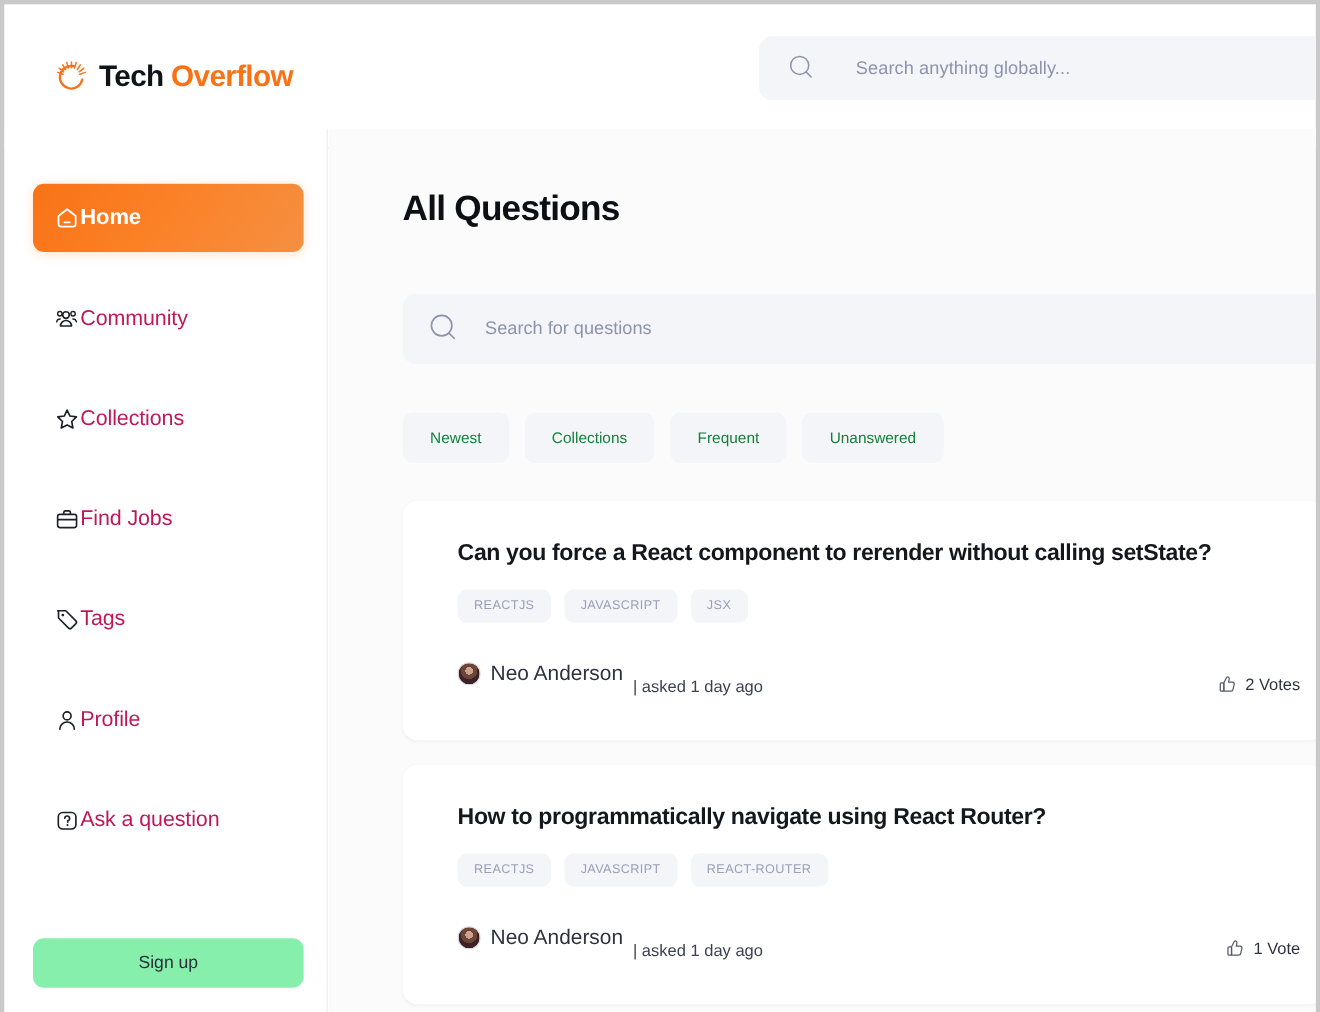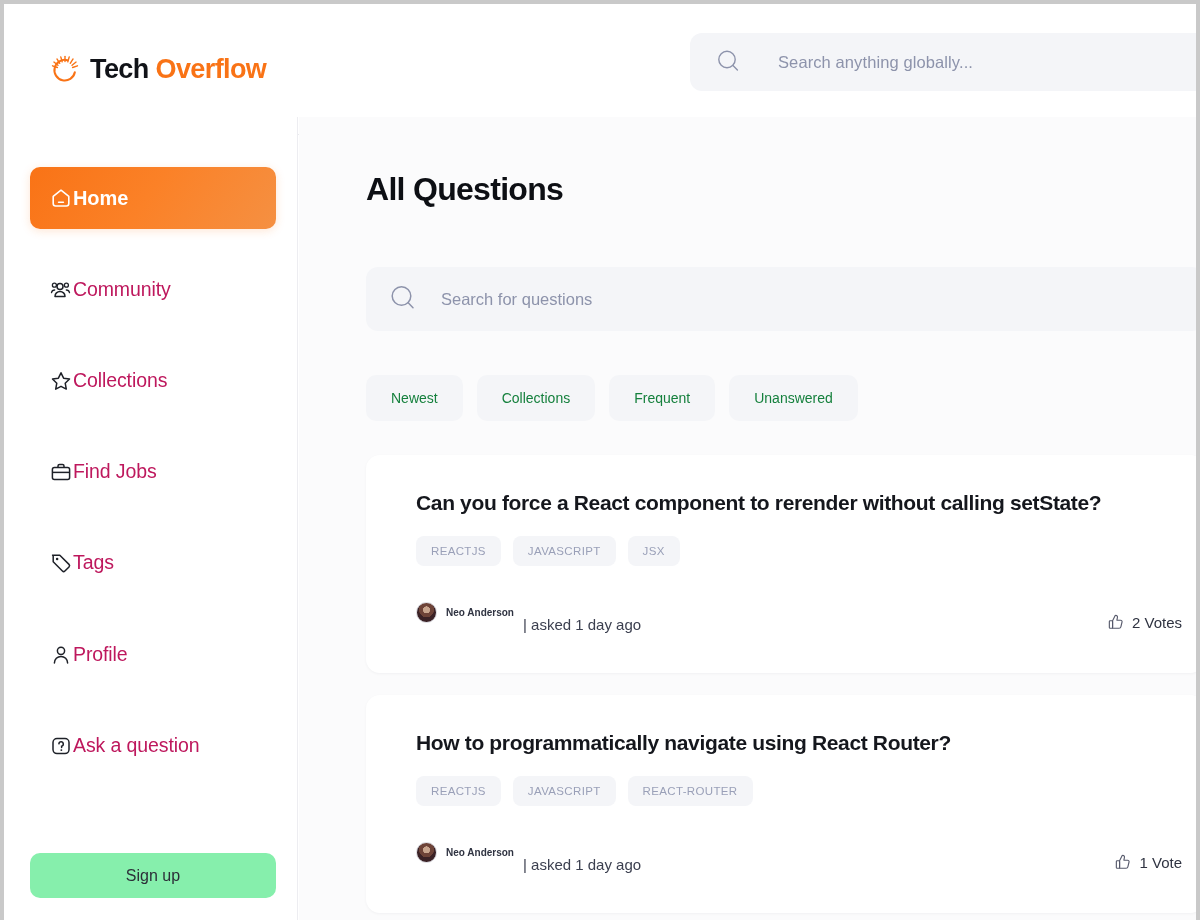--- a/index.html
+++ b/index.html
@@ -219,23 +219,23 @@
     margin-top: 26px;
   }
   .avatar {
     width: 21px; height: 21px;
     border-radius: 50%;
     flex: none;
     background: radial-gradient(circle at 50% 36%, #c9a58e 0 22%, #6e4338 23% 48%, #3b2226 49% 100%);
     border: 1px solid #d8d8de;
   }
   .q-author {
-    font-size: 10px;
+    font-size: 19px;
     color: #2f3341;
-    font-weight: bold;
+    font-weight: normal;
     white-space: nowrap;
     text-align: center;
   }
   .q-asked {
     font-size: 15px;
     color: #3c4050;
     white-space: nowrap;
     margin-top: 24px;
   }
   .q-votes {

